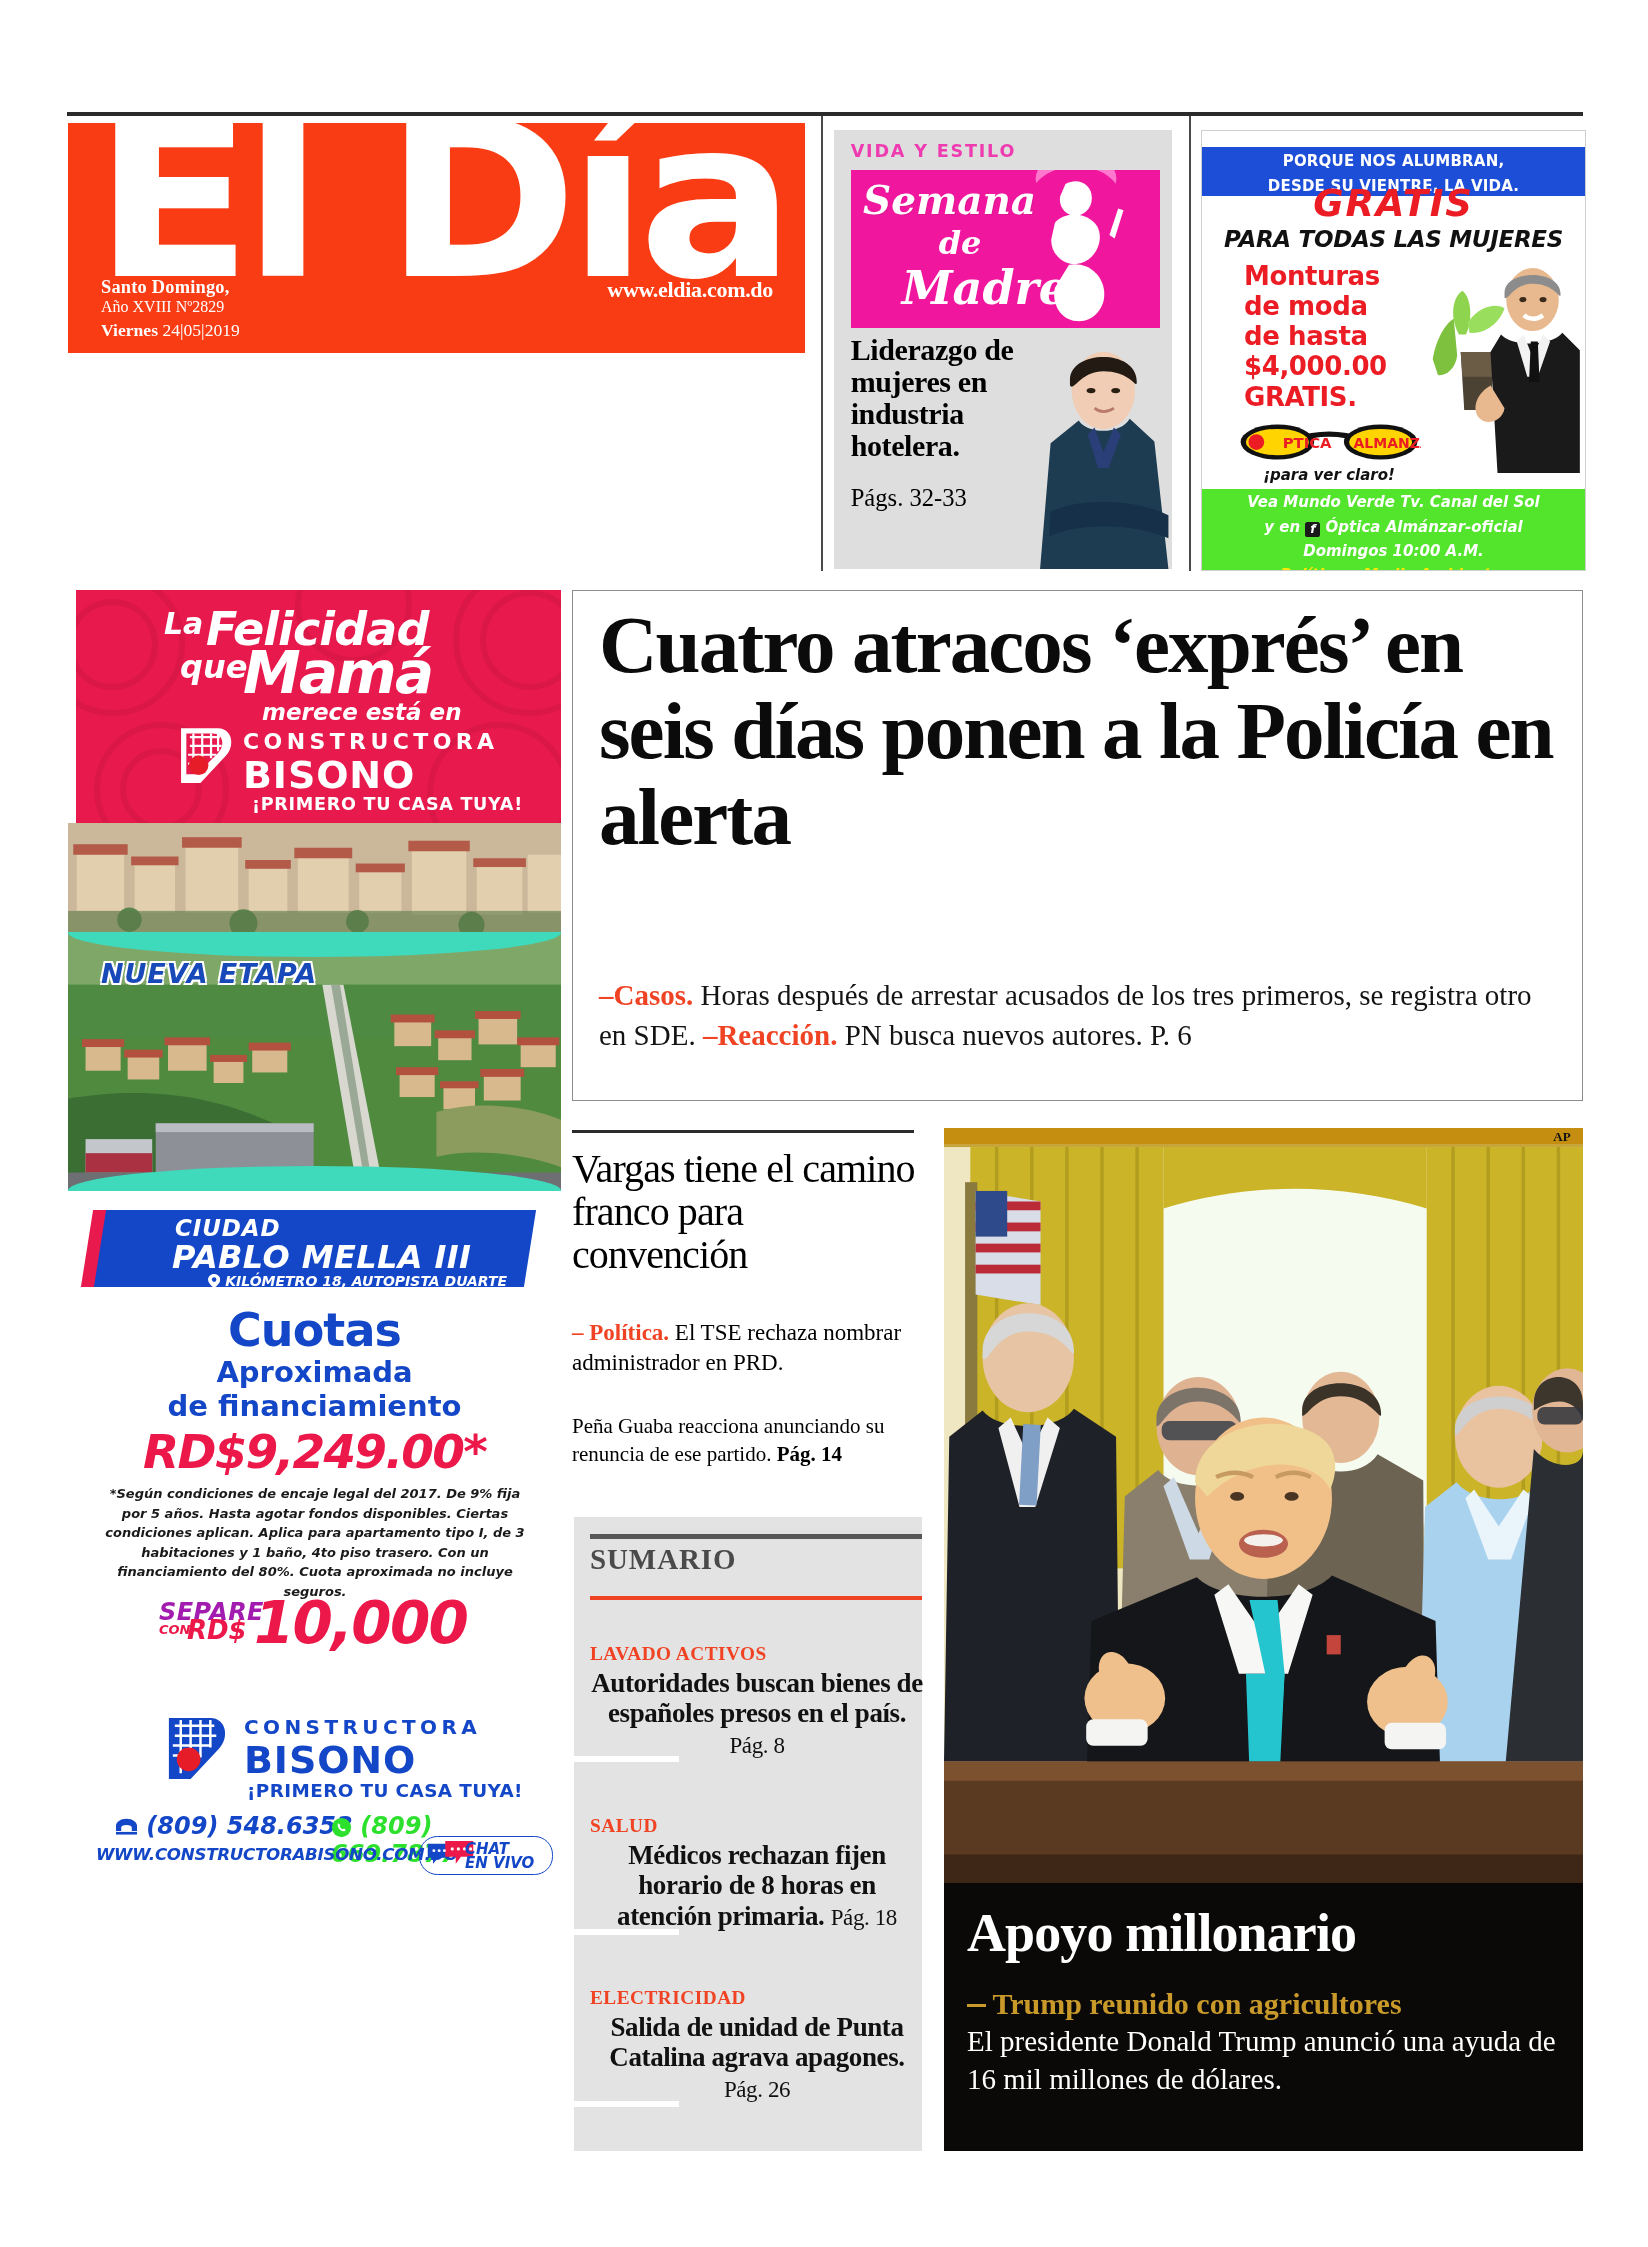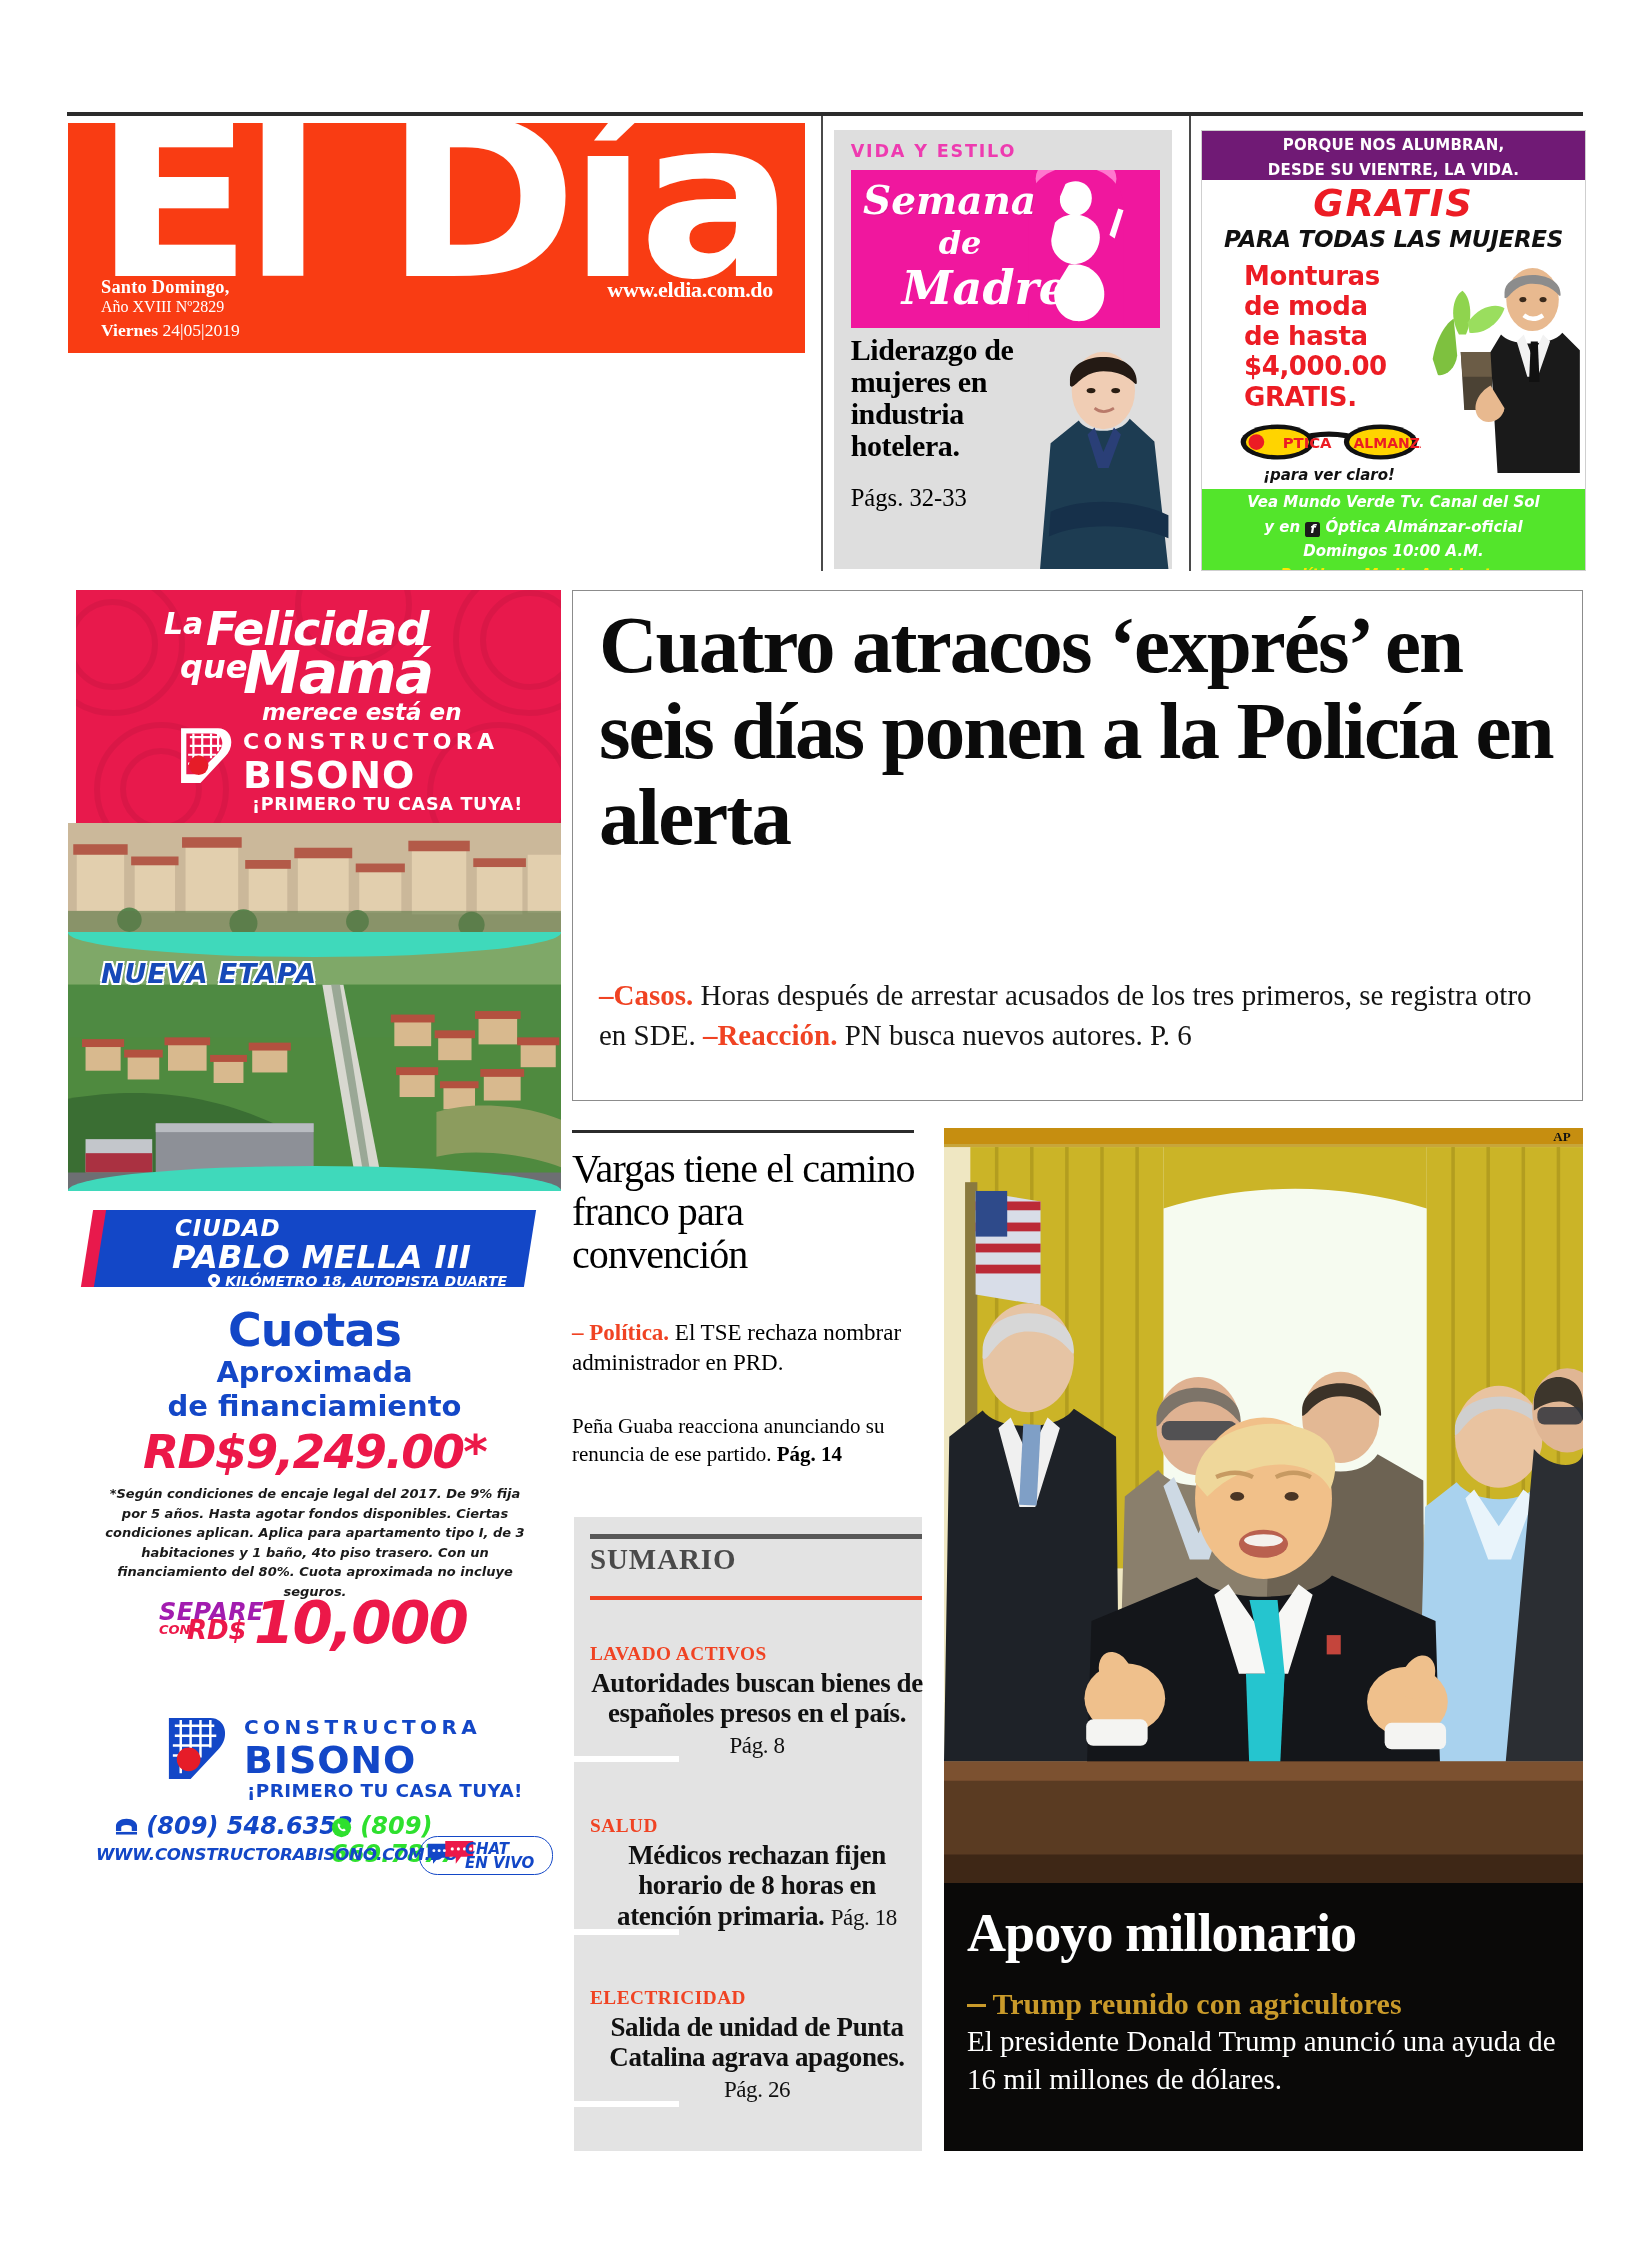--- a/index.html
+++ b/index.html
@@ -35,21 +35,21 @@
     font-weight:bold;font-size:46px;color:#fff;}
   .mom-silhouette{position:absolute;right:33px;top:-16px;width:116px;height:176px;}
   .vida-head{position:absolute;left:16.7px;top:204px;width:198px;font-family:"Liberation Serif",serif;
     font-weight:bold;font-size:30px;line-height:1.07;letter-spacing:-0.4px;}
   .vida-pags{position:absolute;left:16.7px;top:354px;font-family:"Liberation Serif",serif;font-size:24.6px;}
   .vida-photo{position:absolute;right:0px;top:206px;width:132px;height:233px;overflow:hidden;}
 
   
   .optica{position:absolute;left:1201px;top:130px;width:383px;height:439px;background:#fff;
     border:0.9px solid #cfcfcf;overflow:hidden;}
-  .op-top{position:absolute;left:0;top:0;width:383px;height:49px;background:#701a75;}
+  .op-top{position:absolute;left:0;top:16px;width:383px;height:49px;background:#1d4ed8;}
   .op-top p{margin:0;text-align:center;font-family:"DejaVu Sans",sans-serif;font-weight:bold;font-size:15px;
     color:#fff;line-height:1.45;padding-top:3.5px;letter-spacing:0.2px;}
   .op-gratis{position:absolute;left:0;top:51px;width:383px;text-align:center;font-family:"DejaVu Sans",sans-serif;
     font-style:italic;font-weight:bold;font-size:37px;color:#ec1c24;letter-spacing:1.8px;}
   .op-para{position:absolute;left:0;top:95px;width:383px;text-align:center;font-family:"DejaVu Sans",sans-serif;
     font-style:italic;font-weight:bold;font-size:23px;color:#111;letter-spacing:-0.3px;}
   .op-mont{position:absolute;left:42px;top:130px;width:167px;font-family:"DejaVu Sans",sans-serif;
     font-weight:bold;font-size:26px;color:#ec1c24;line-height:1.16;letter-spacing:-0.4px;}
   .op-man{position:absolute;right:3.5px;top:123px;width:176px;height:219px;overflow:hidden;}
   .op-logo{position:absolute;left:35px;top:290px;width:184px;height:42px;}

